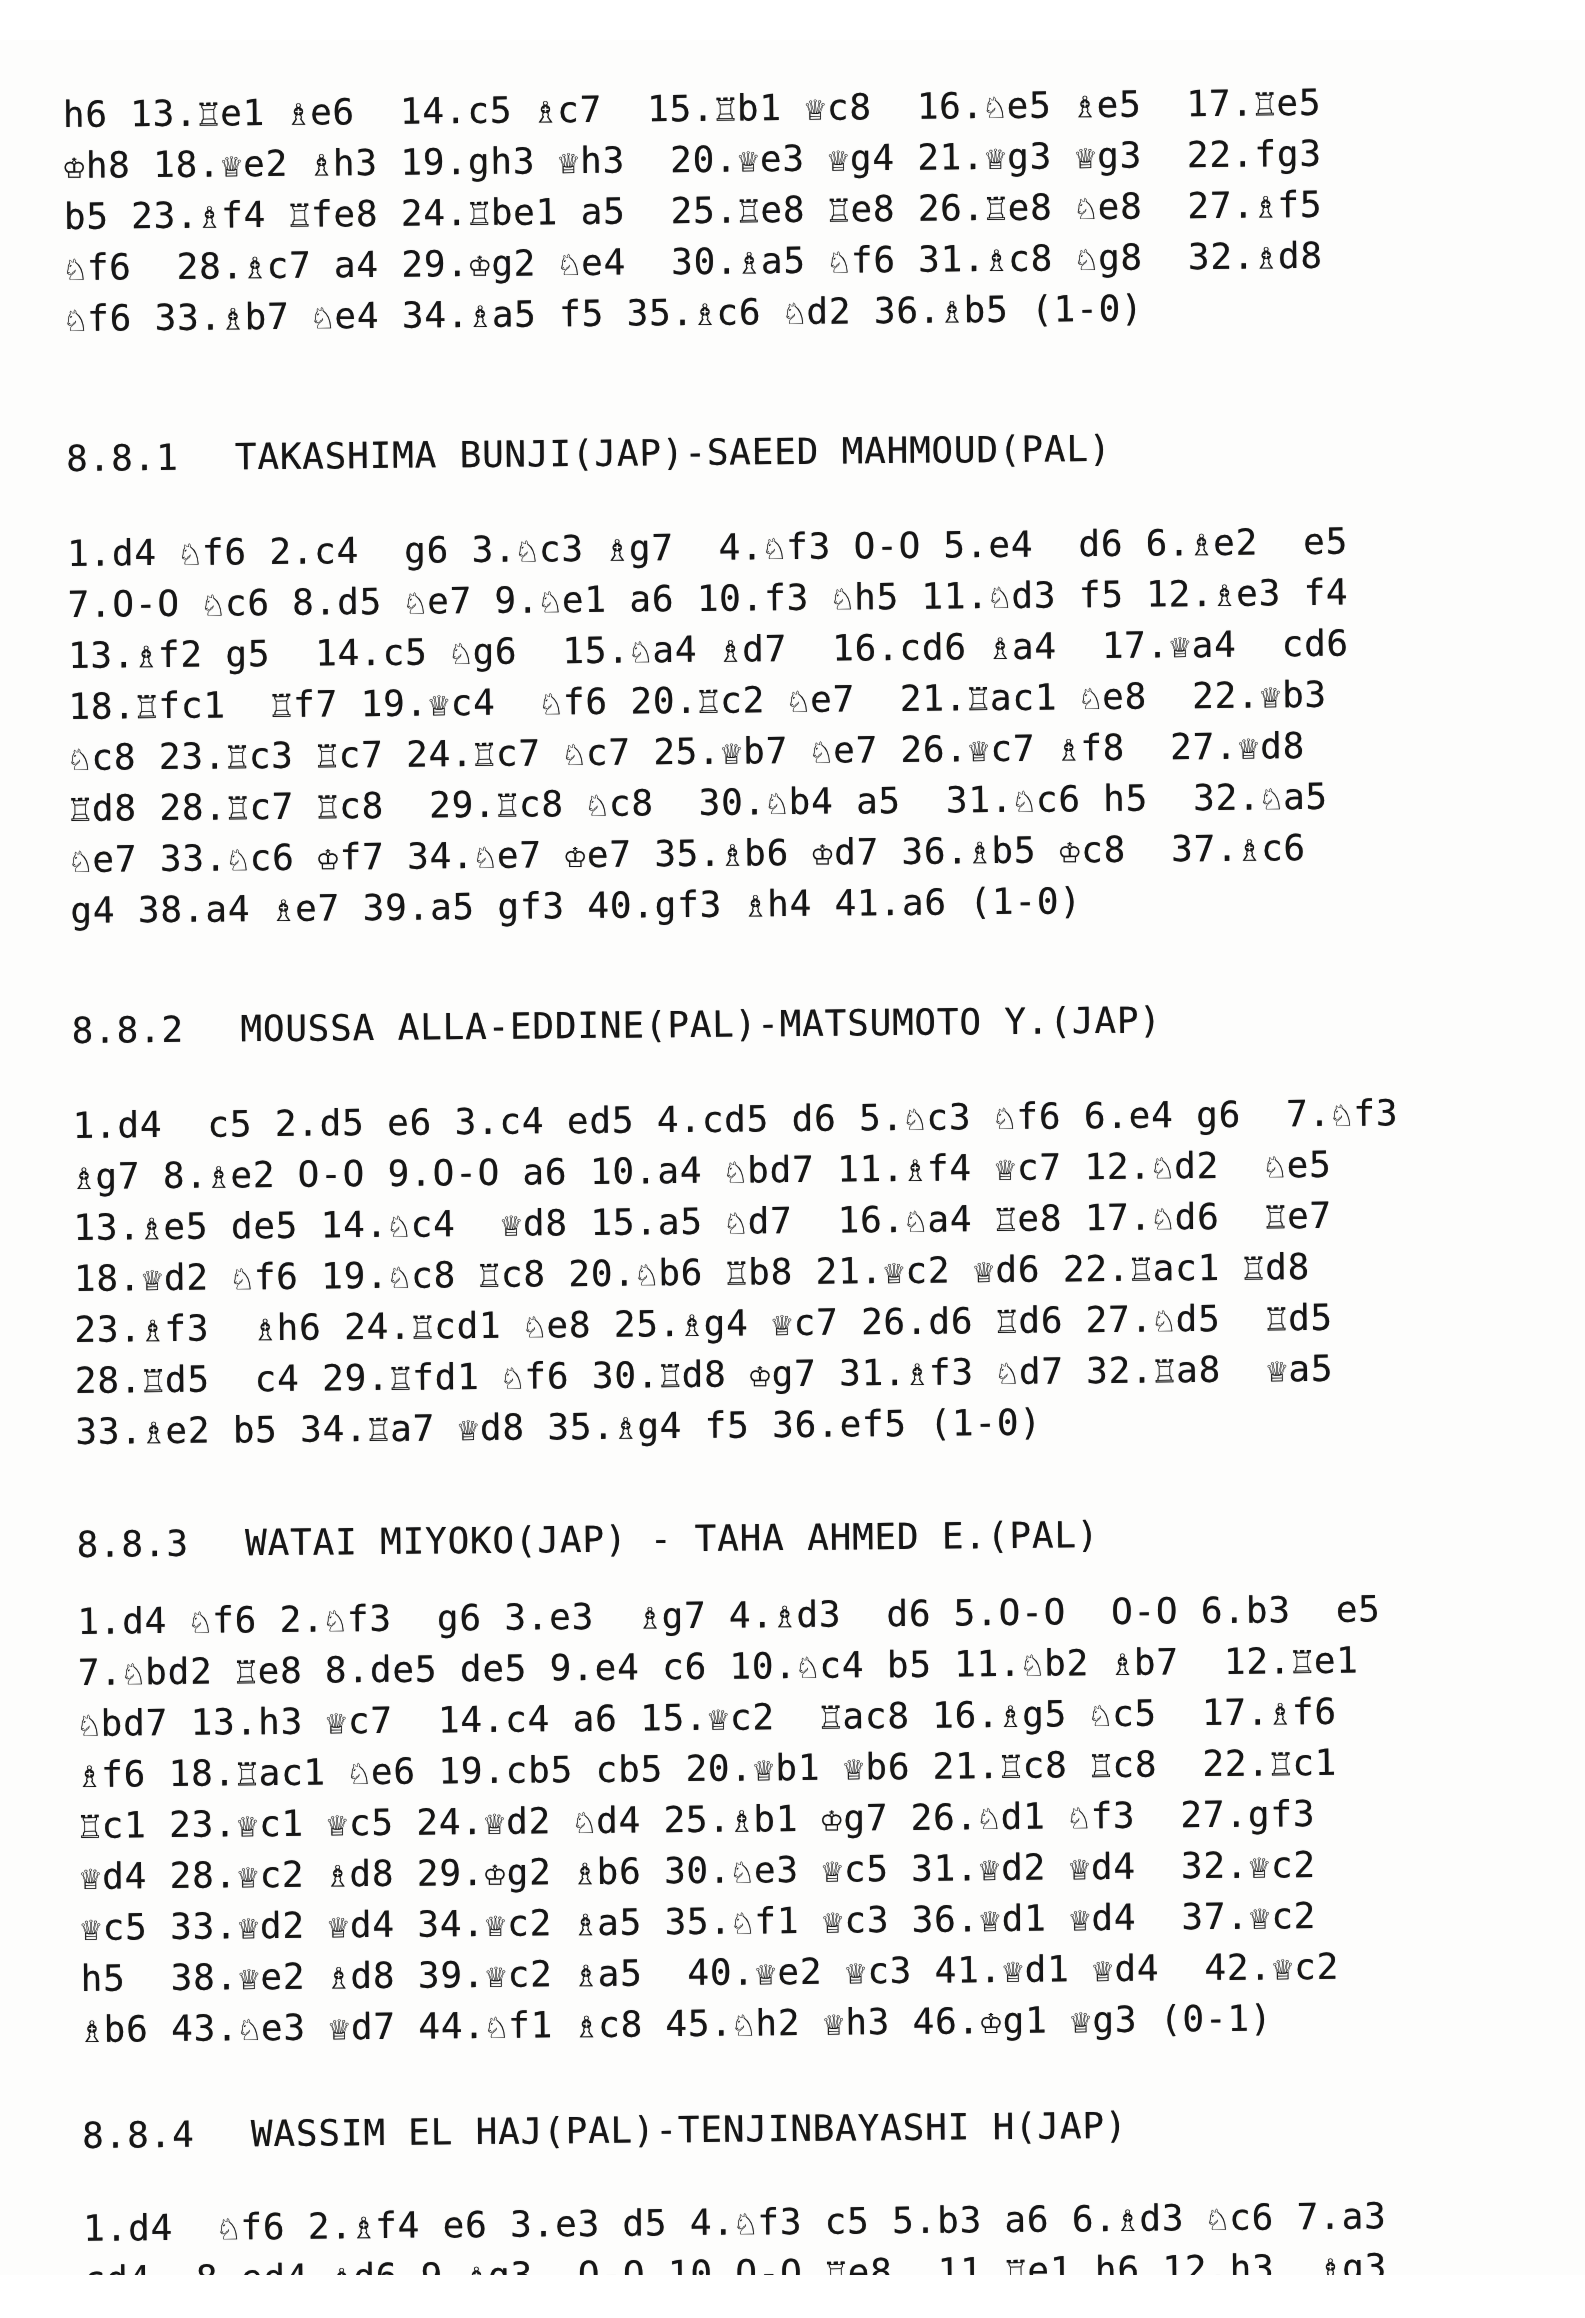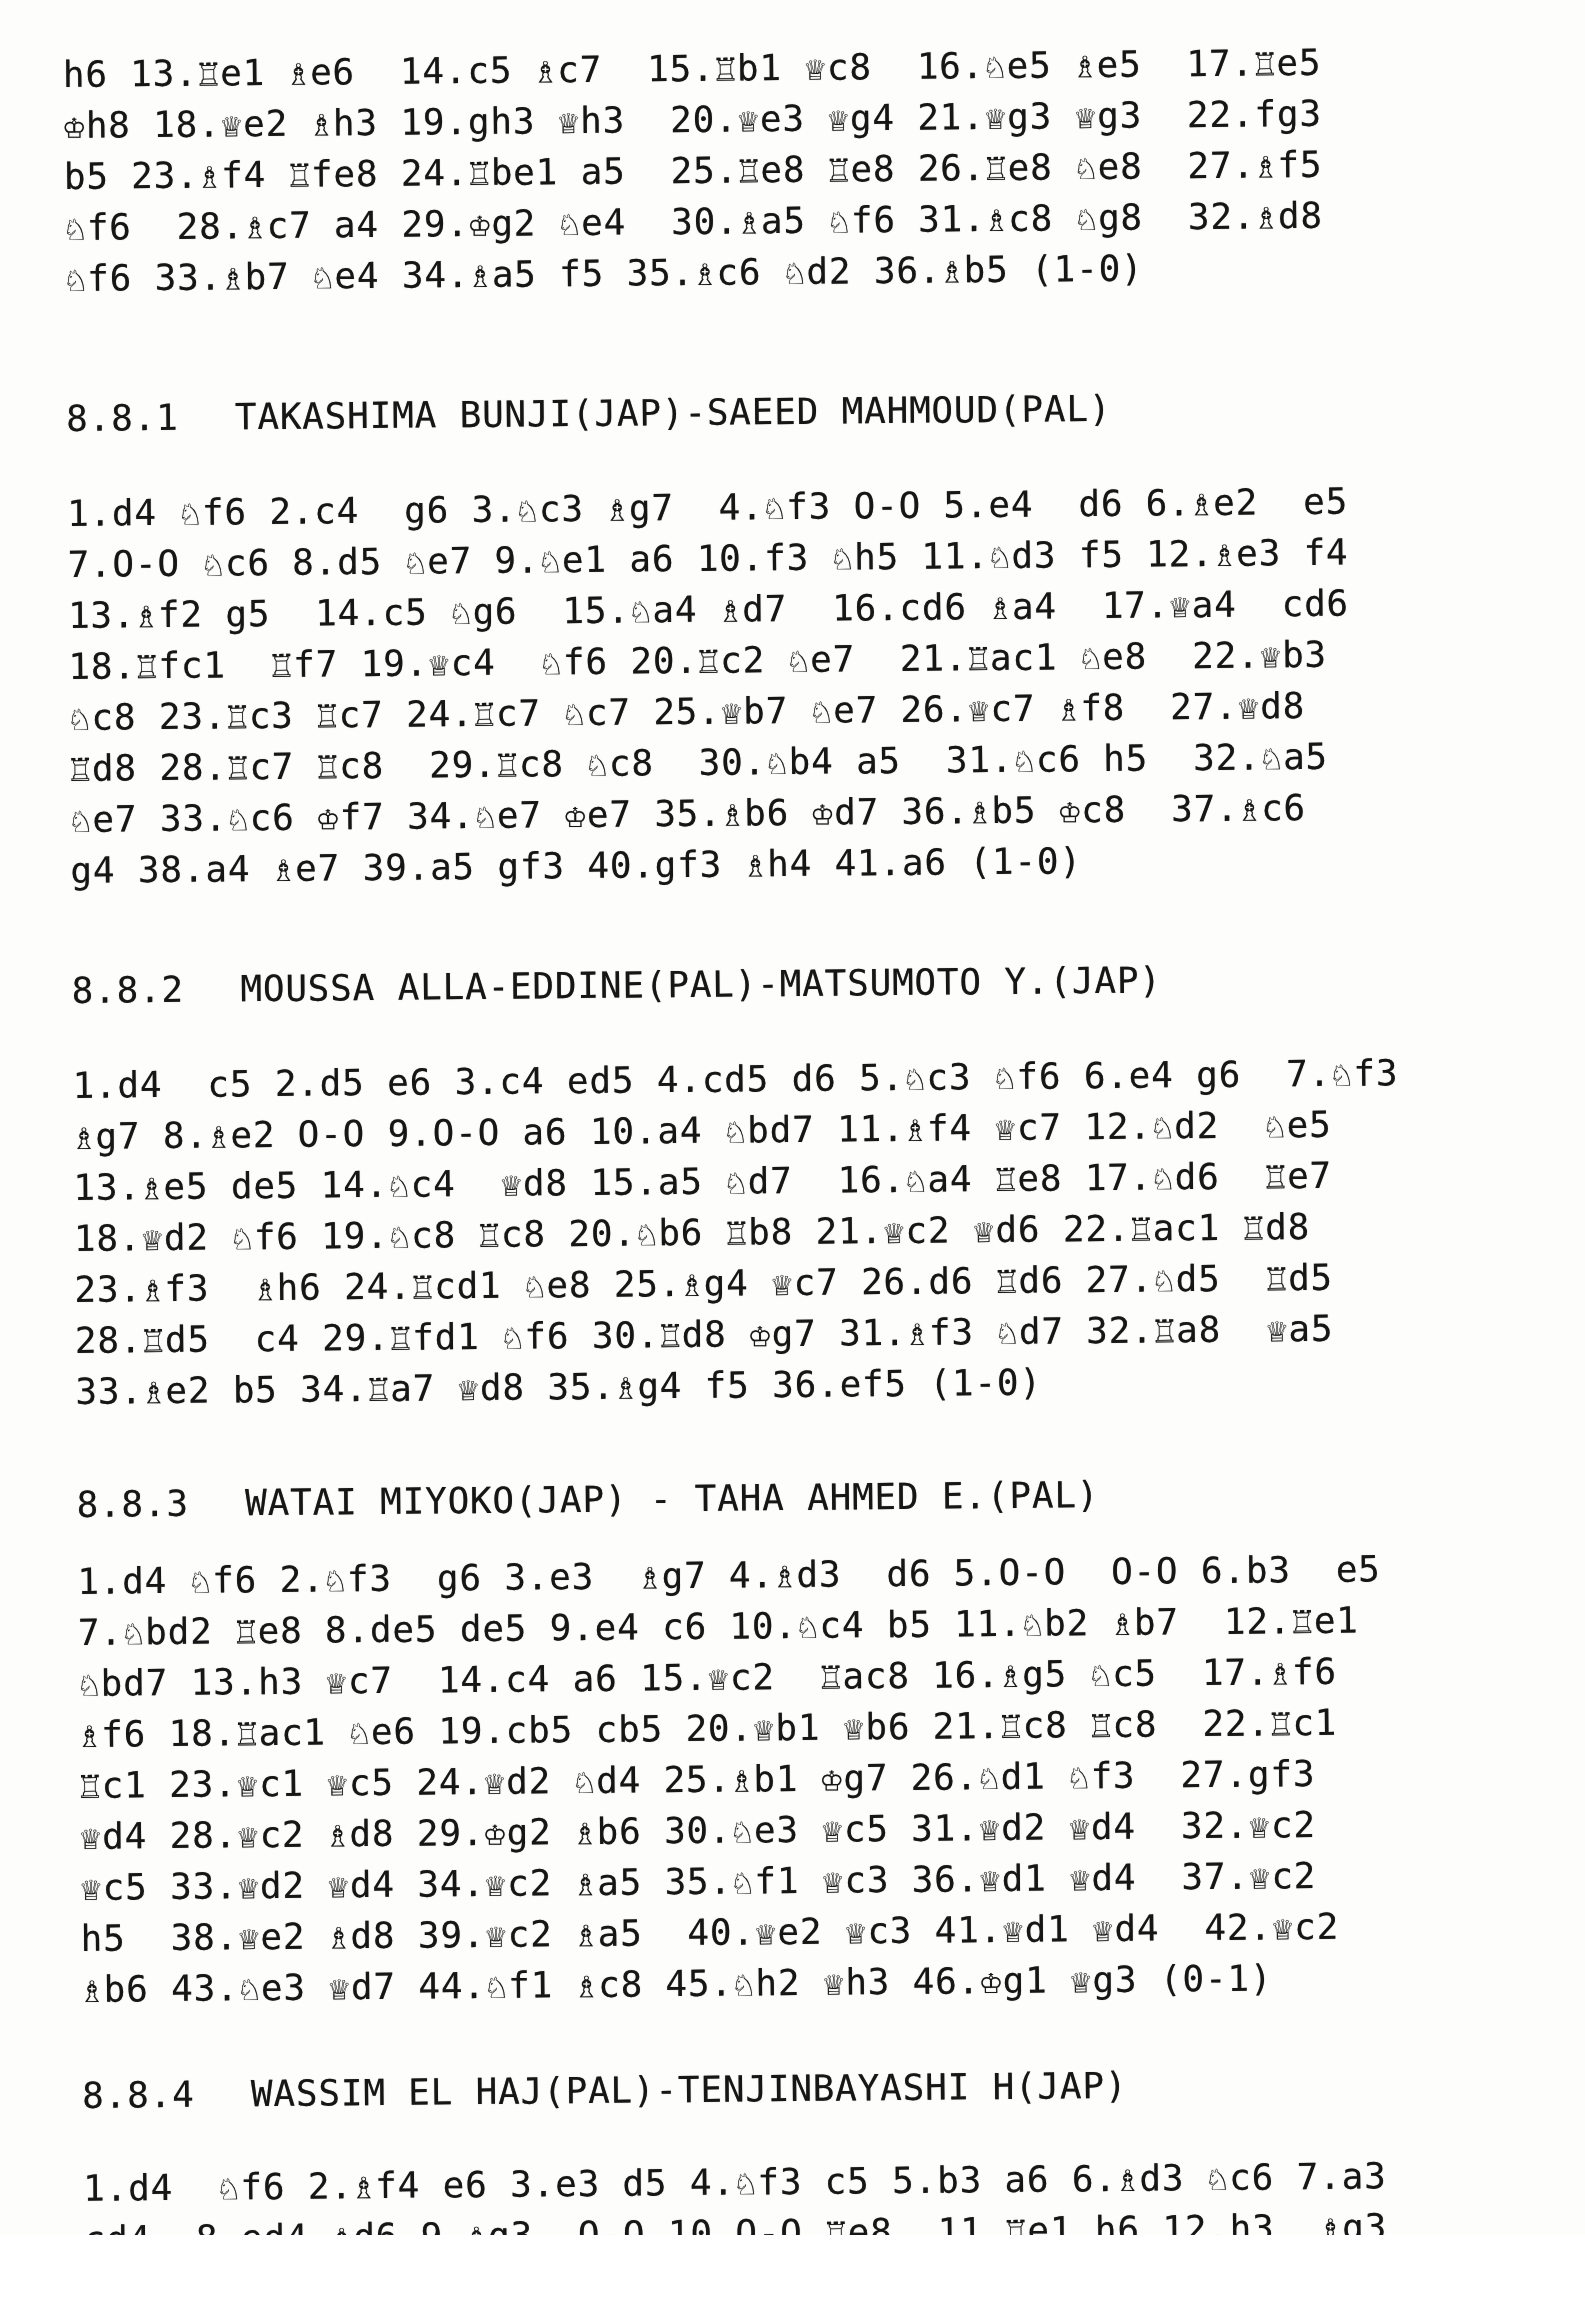--- a/index.html
+++ b/index.html
@@ -10,20 +10,21 @@
   .page {
     position: relative;
     width: 1586px;
     height: 2235px;
     background: #fdfdfc;
     overflow: hidden;
     color: #161616;
     font-family: "DejaVu Sans Mono", "DejaVu Sans", monospace;
     font-size: 36px;
     letter-spacing: 0.8px;
+    margin-top: 40px;
   }
   .content {
     padding: 42px 24px 0 71px;
     transform: rotate(-0.55deg);
     transform-origin: 50% 40%;
     text-shadow: 0 0 0.8px rgba(0,0,0,0.55);
   }
   .moves-line {
     white-space: pre;
     line-height: 51px;

